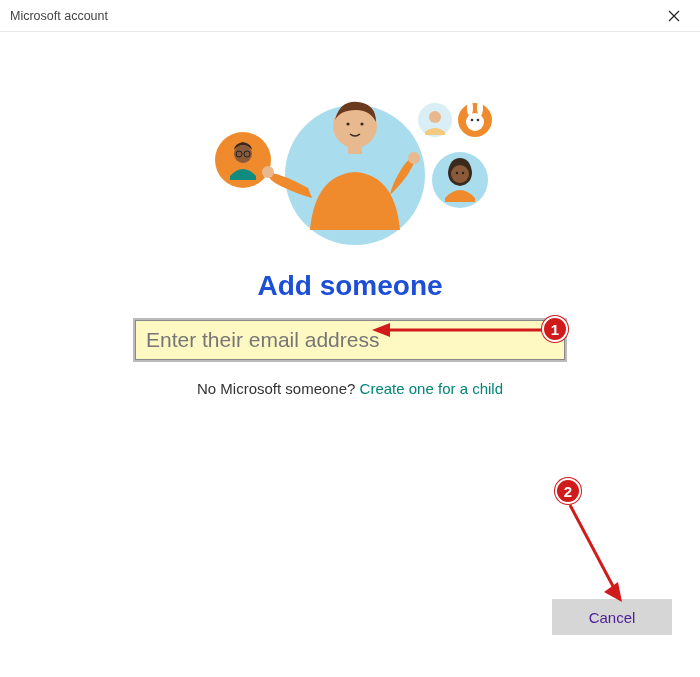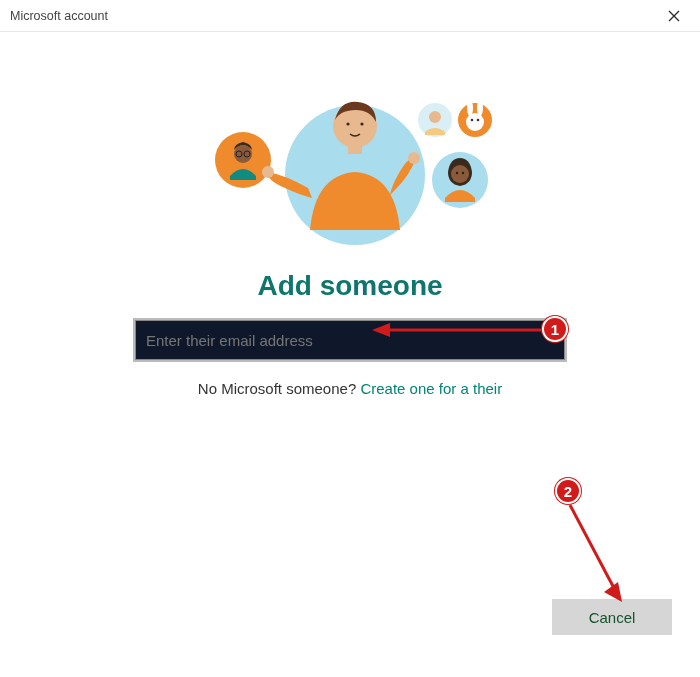--- a/index.html
+++ b/index.html
@@ -37,34 +37,34 @@
       align-items: center;
       padding-top: 48px;
     }
     .illustration {
       width: 320px;
       height: 180px;
     }
     .heading {
       font-size: 28px;
       font-weight: 600;
-      color: #0f766e;
+      color: #1d4ed8;
       margin-top: 10px;
       margin-bottom: 18px;
     }
     .email-input {
       width: 430px;
       height: 40px;
       border: 1px solid #888;
       outline: 2px solid #bbb;
       outline-offset: 0;
-      font-size: 15px;
+      font-size: 21px;
       color: #767676;
       padding: 0 10px;
-      background: #0f172a;
+      background: #fef9c3;
     }
     .email-input::placeholder { color: #767676; }
     .subline {
       margin-top: 20px;
       font-size: 15px;
       color: #333;
     }
     .subline a {
       color: #008577;
       text-decoration: none;
@@ -80,21 +80,21 @@
     .btn {
       width: 120px;
       height: 36px;
       font-size: 15px;
       border: none;
       cursor: pointer;
       display: flex;
       align-items: center;
       justify-content: center;
     }
-    .btn-cancel { background: #d6d6d6; color: #14532d; }
+    .btn-cancel { background: #d6d6d6; color: #4c1d95; }
     .btn-next { background: #0f8b7f; color: #fff; }
 
     
     .badge {
       position: absolute;
       width: 26px; height: 26px;
       border-radius: 50%;
       background: #d11a1a;
       border: 2px solid #fff;
       box-shadow: 0 0 0 1px #d11a1a;
@@ -168,21 +168,21 @@
     <circle cx="270" cy="94" r="9" fill="#8a5a3a"></circle>
     <circle cx="267" cy="93" r="1.2" fill="#222"></circle>
     <circle cx="273" cy="93" r="1.2" fill="#222"></circle>
   </svg>
 
   <h1 class="heading">Add someone</h1>
 
   <input type="text" class="email-input" placeholder="Enter their email address" style="">
 
   <div class="subline">
-    <span>No Microsoft someone? </span><a>Create one for a their</a>
+    <span>No Microsoft someone? </span><a>Create one for a child</a>
   </div>
 </div>
 
 <div class="footer">
   <button class="btn btn-cancel">Cancel</button>
 </div>
 
 <div class="badge" style="left:542px; top:316px;">1</div>
 <svg class="arrow-svg" style="left:370px; top:320px;" width="180" height="20">
   <line x1="175" y1="10" x2="18" y2="10" stroke="#d11a1a" stroke-width="3"></line>

